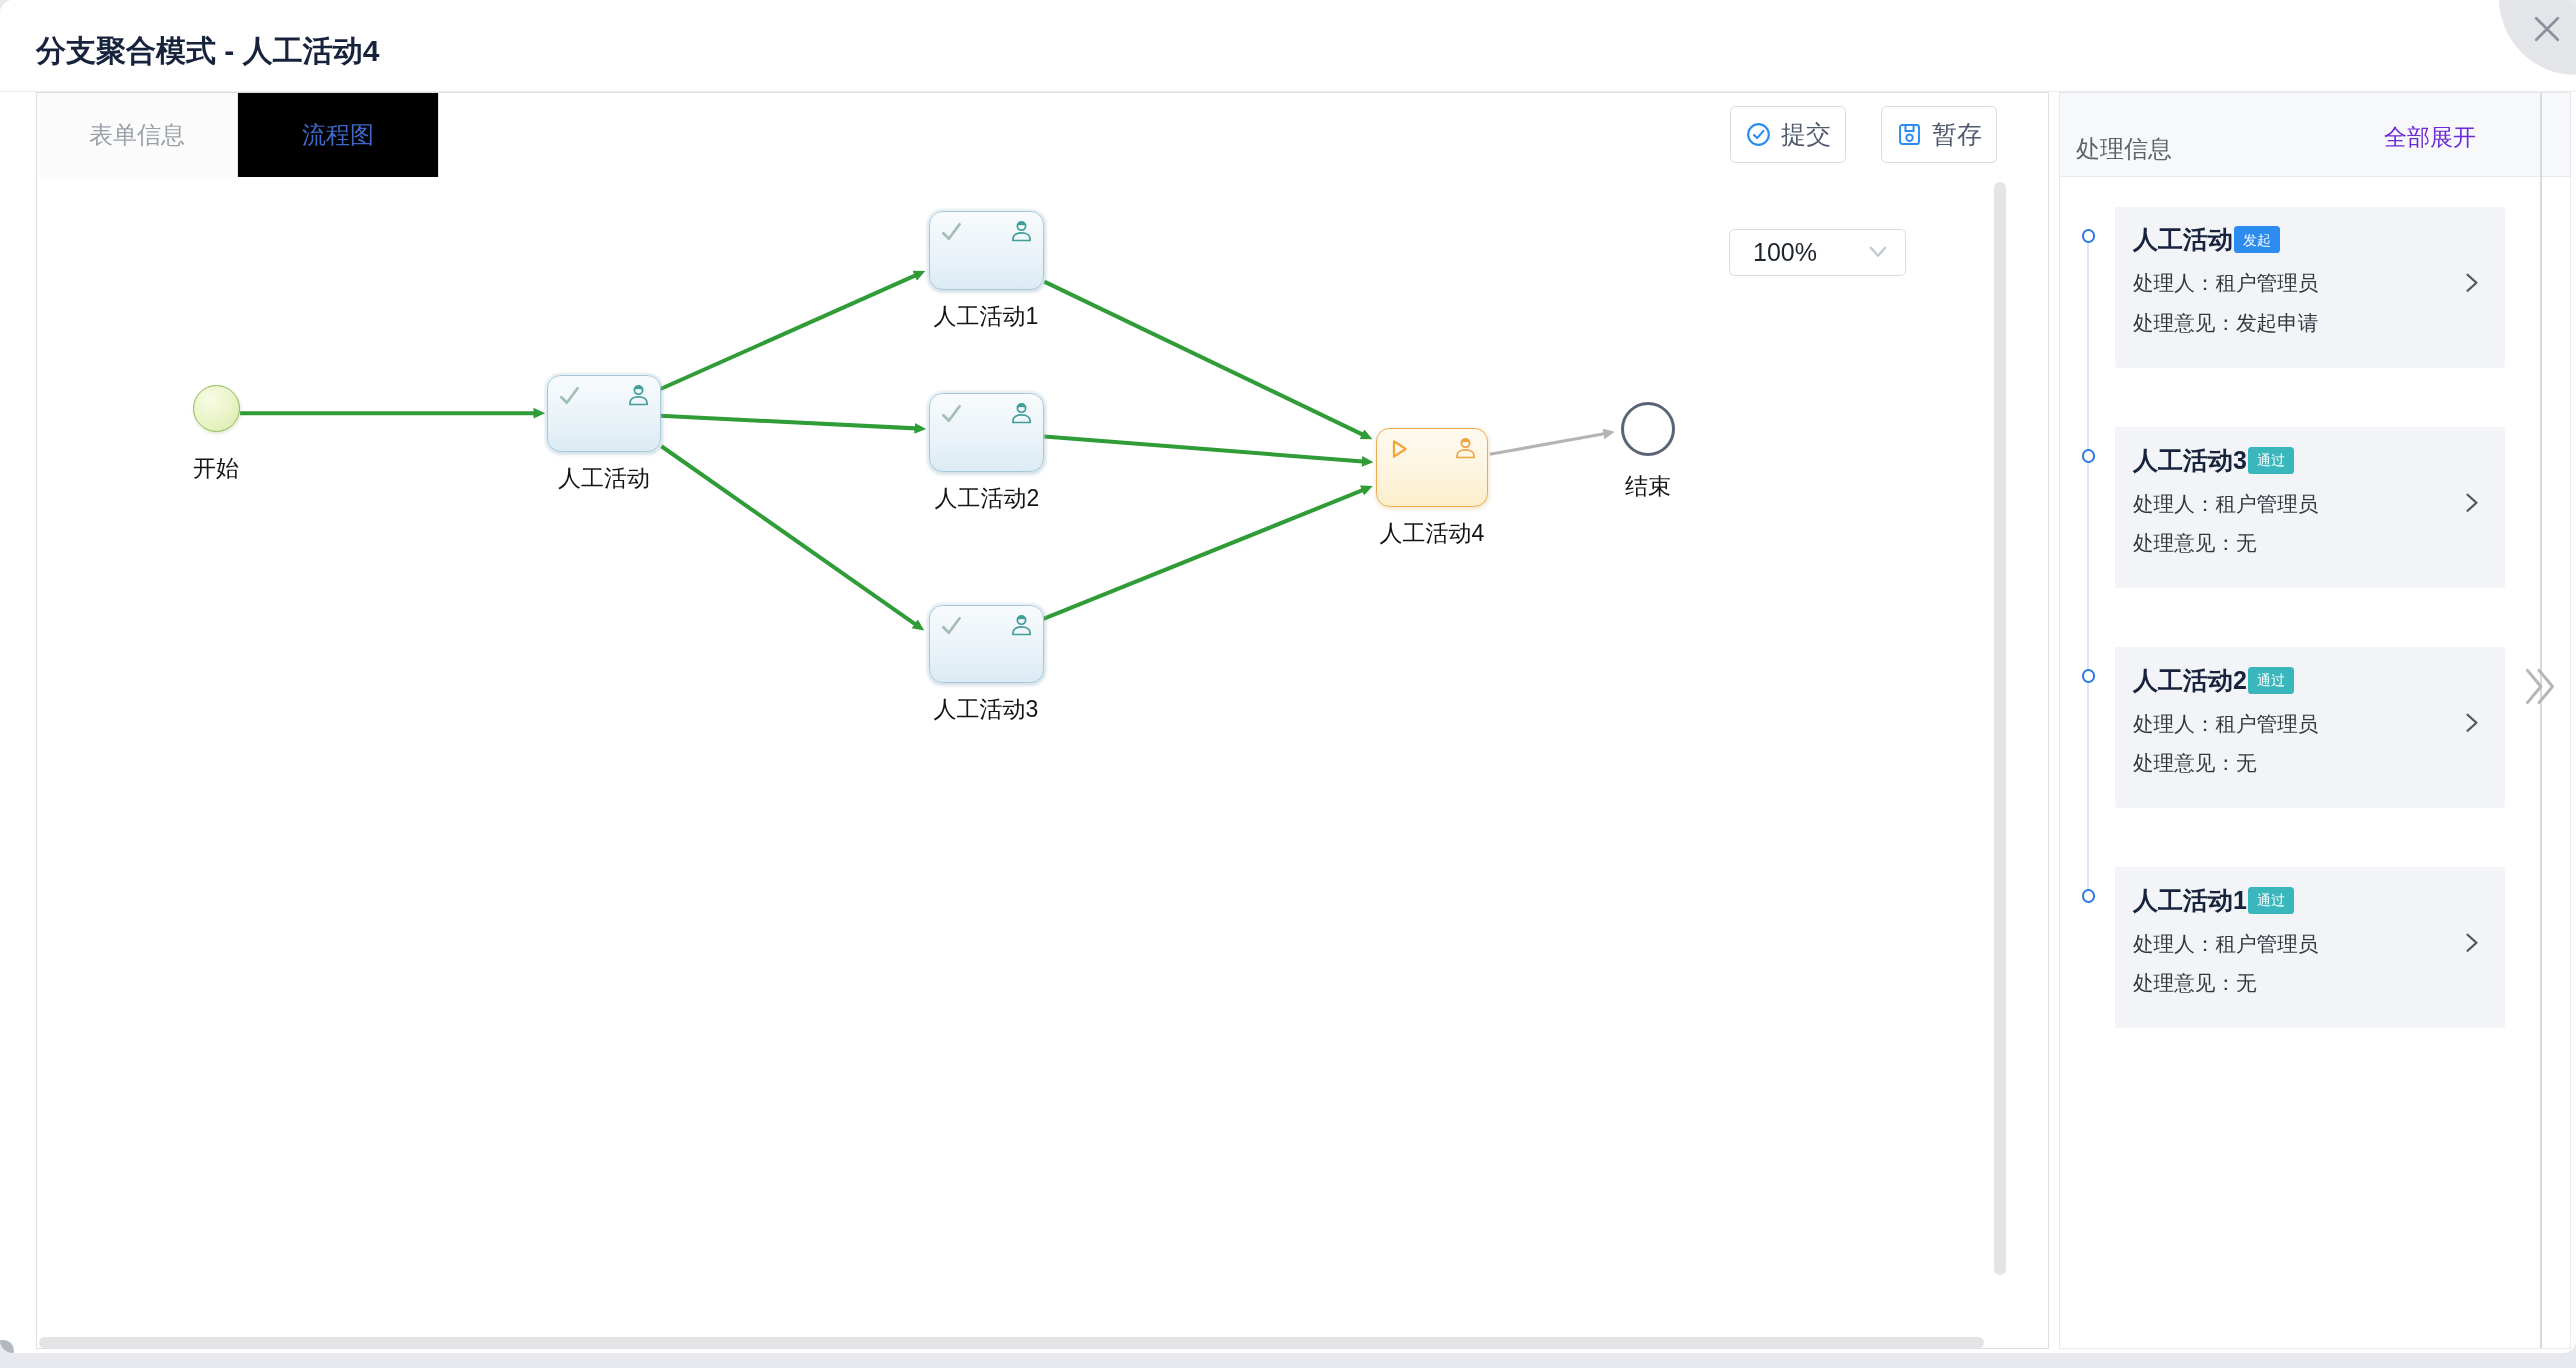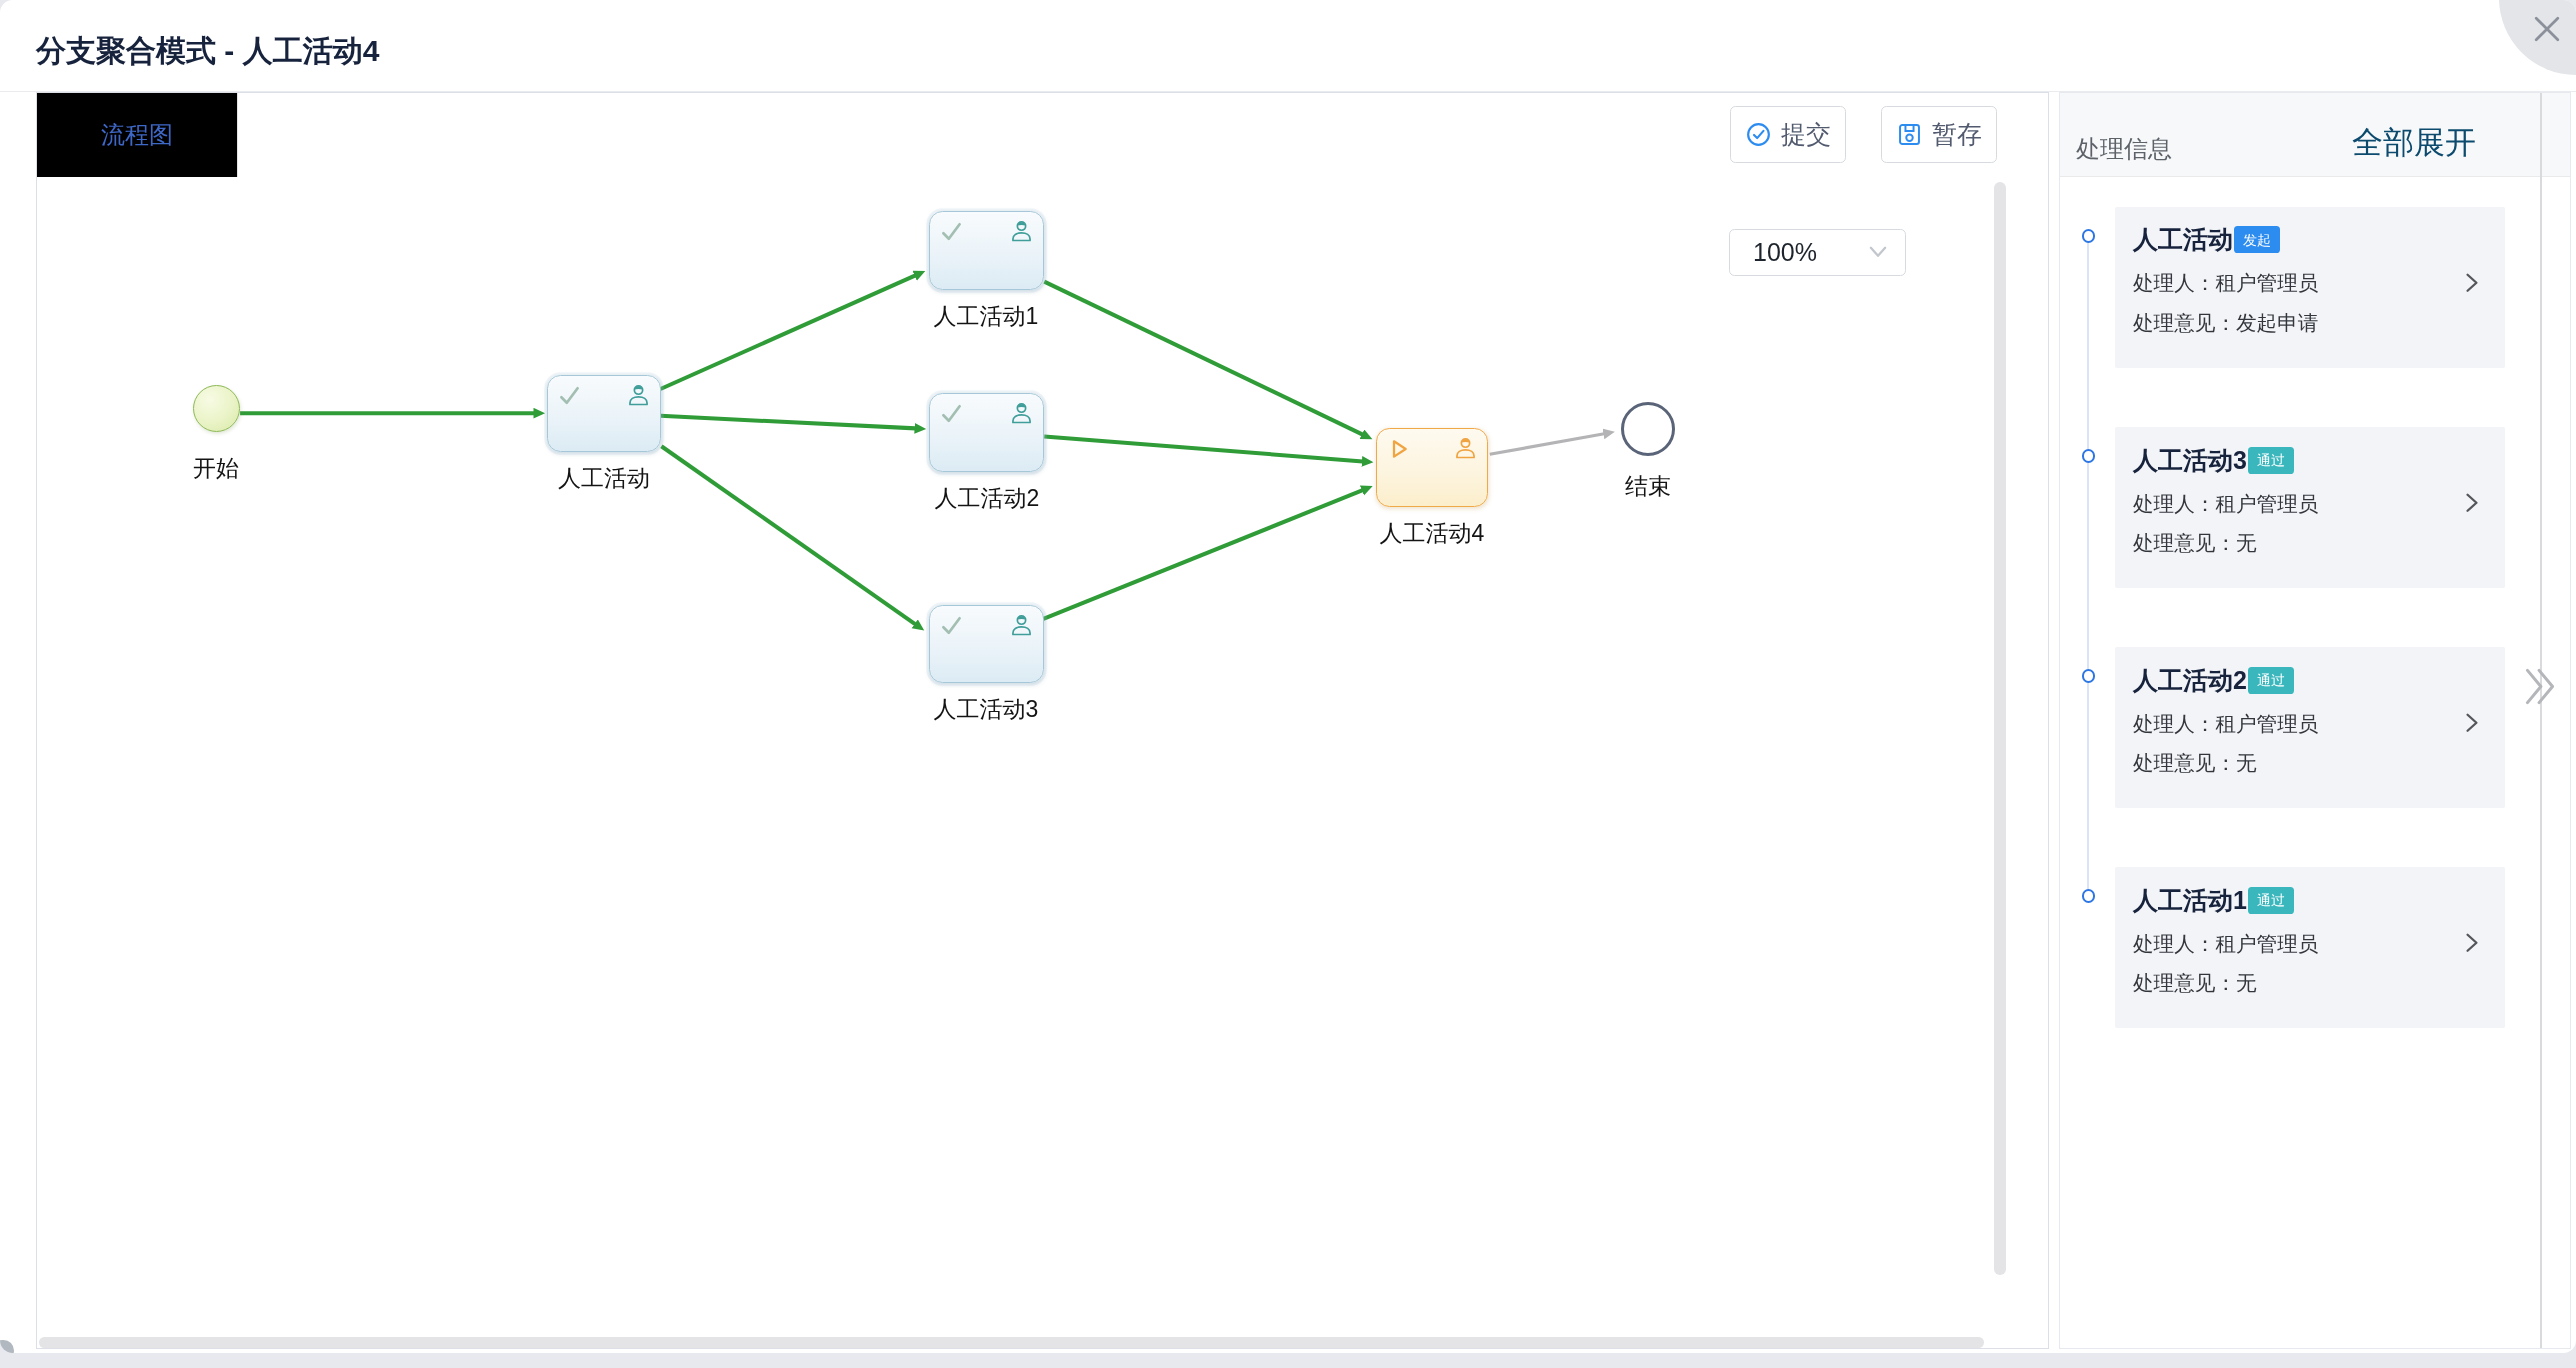--- a/index.html
+++ b/index.html
@@ -57,21 +57,21 @@
        background:#fff;display:flex;align-items:center;justify-content:space-between;box-sizing:border-box;
        padding:0 18px 0 23px;font-size:25px;color:#1e242c;cursor:pointer}
   .vscroll{position:absolute;left:1957px;top:5.4px;width:11.6px;height:1093px;background:#e4e4e7;border-radius:6.3px}
   .hscroll{position:absolute;left:1.8px;top:1160px;width:1945px;height:10.7px;background:#e4e4e7;border-radius:5.4px}
 
   
   .right-panel{position:absolute;left:2059px;top:92px;width:512px;height:1257px;background:#fff;
        border:0.9px solid #e6e9ee;box-sizing:border-box}
   .panel-header{position:relative;height:84px;background:#f7f8fa;border-bottom:0.9px solid #e8eaec;box-sizing:border-box}
   .panel-title{position:absolute;left:16px;top:40px;font-size:24px;color:#5c6268}
-  .expand-all{position:absolute;right:94px;top:29px;font-size:31px;color:#0c4a6e;cursor:pointer;text-decoration:none}
+  .expand-all{position:absolute;right:94px;top:29px;font-size:23px;color:#6d28d9;cursor:pointer;text-decoration:none}
   .timeline{position:absolute;left:0;top:84px;width:100%;height:984px}
   .tl-line{position:absolute;left:27px;top:58px;width:1.8px;height:662px;background:#d9e4f7}
   .tl-item{position:absolute;left:0;width:100%;height:161px}
   .tl-dot{position:absolute;left:21.5px;top:22.4px;width:9.8px;height:9.8px;border:2.7px solid #2d77e5;border-radius:50%;background:#fff}
   .card{position:absolute;left:55px;top:0;width:390px;height:161px;background:#f3f4f8;border-radius:1.8px;
        box-sizing:border-box;padding:16px 18px}
   .card-head{height:34px;margin-bottom:10.7px;display:flex;align-items:center}
   .card-title{font-size:25px;font-weight:700;color:#17233d}
   .badge{display:inline-block;margin-left:1px;font-size:14px;line-height:18px;color:#fff;padding:4.5px 9px;border-radius:3.6px}
   .card-row{position:relative;font-size:20.6px;color:#33363c;line-height:27px;margin-top:12.5px;white-space:nowrap}
@@ -91,20 +91,21 @@
   </div>
   <div class="close-btn">
     <div class="close-circle"></div>
     <svg class="close-x" viewBox="0 0 40 40">
       <path d="M8 8 L32 32 M32 8 L8 32" stroke="#8b909a" stroke-width="3" fill="none" stroke-linecap="round"></path>
     </svg>
   </div>
 
   <div class="flow-panel">
     <div class="tab-row">
+      <div class="tab tab-inactive">表单信息</div>
       <div class="tab tab-active">流程图</div>
       <div class="toolbar">
         <button class="btn">
           <svg viewBox="0 0 30 30">
             <circle cx="15" cy="15" r="11.5" fill="none" stroke="#2d8cf0" stroke-width="2.4"></circle>
             <path d="M10 15.5 l3.5 3.5 L20.5 11" fill="none" stroke="#2d8cf0" stroke-width="2.4" stroke-linecap="round" stroke-linejoin="round"></path>
           </svg>
           <span>提交</span>
         </button>
         <button class="btn">

